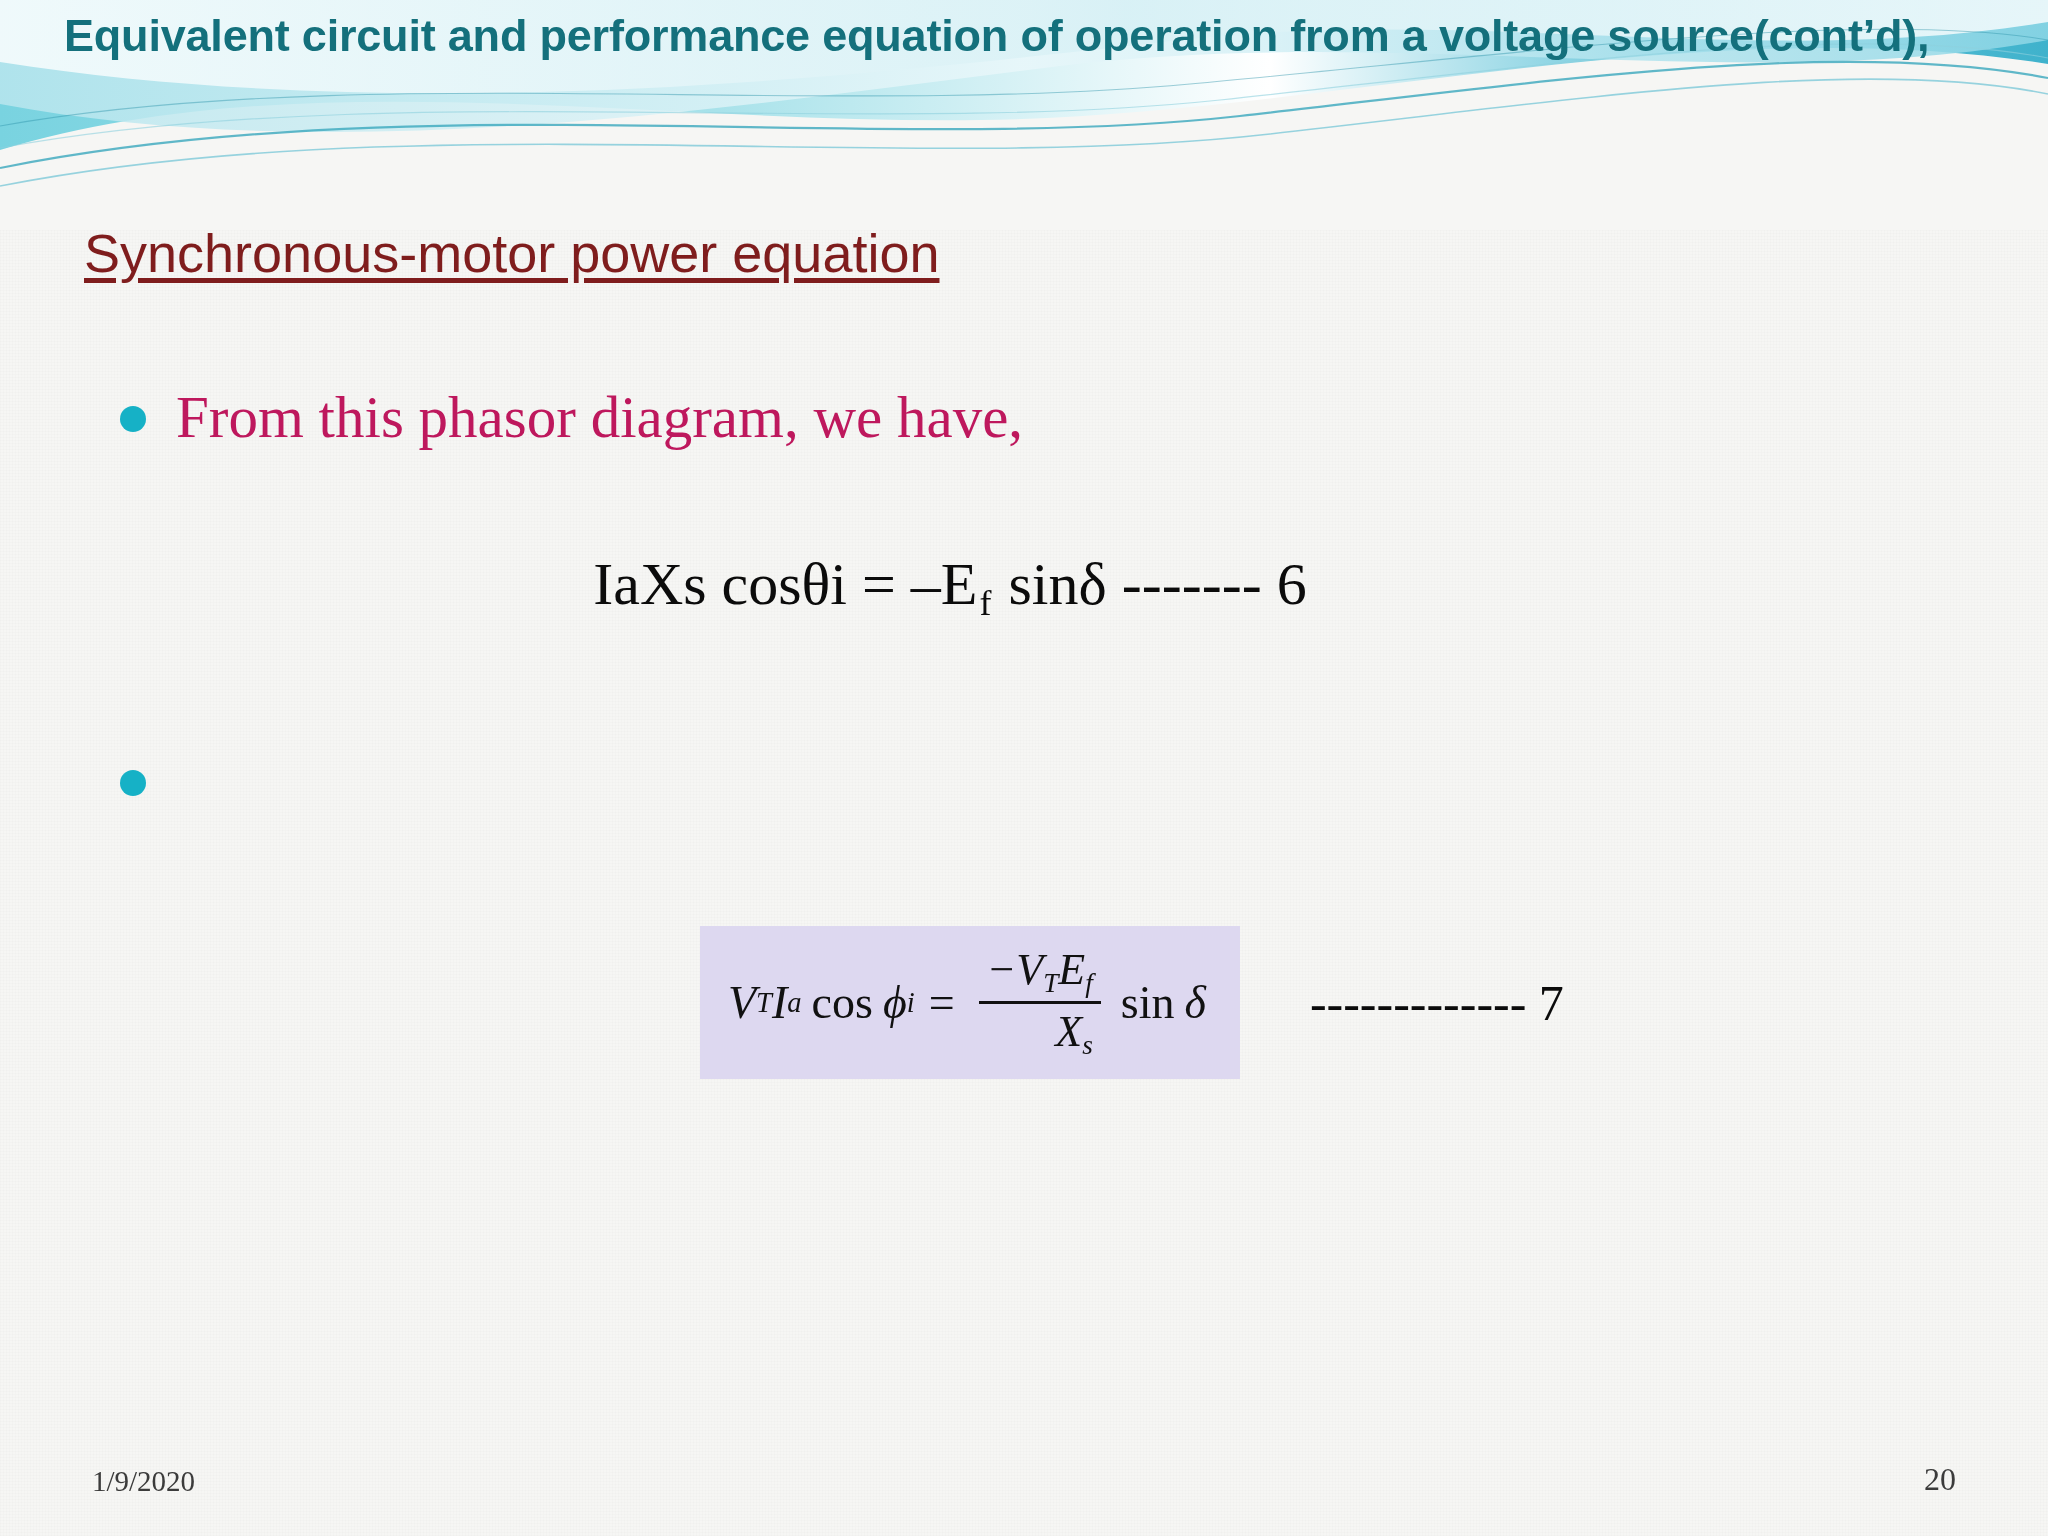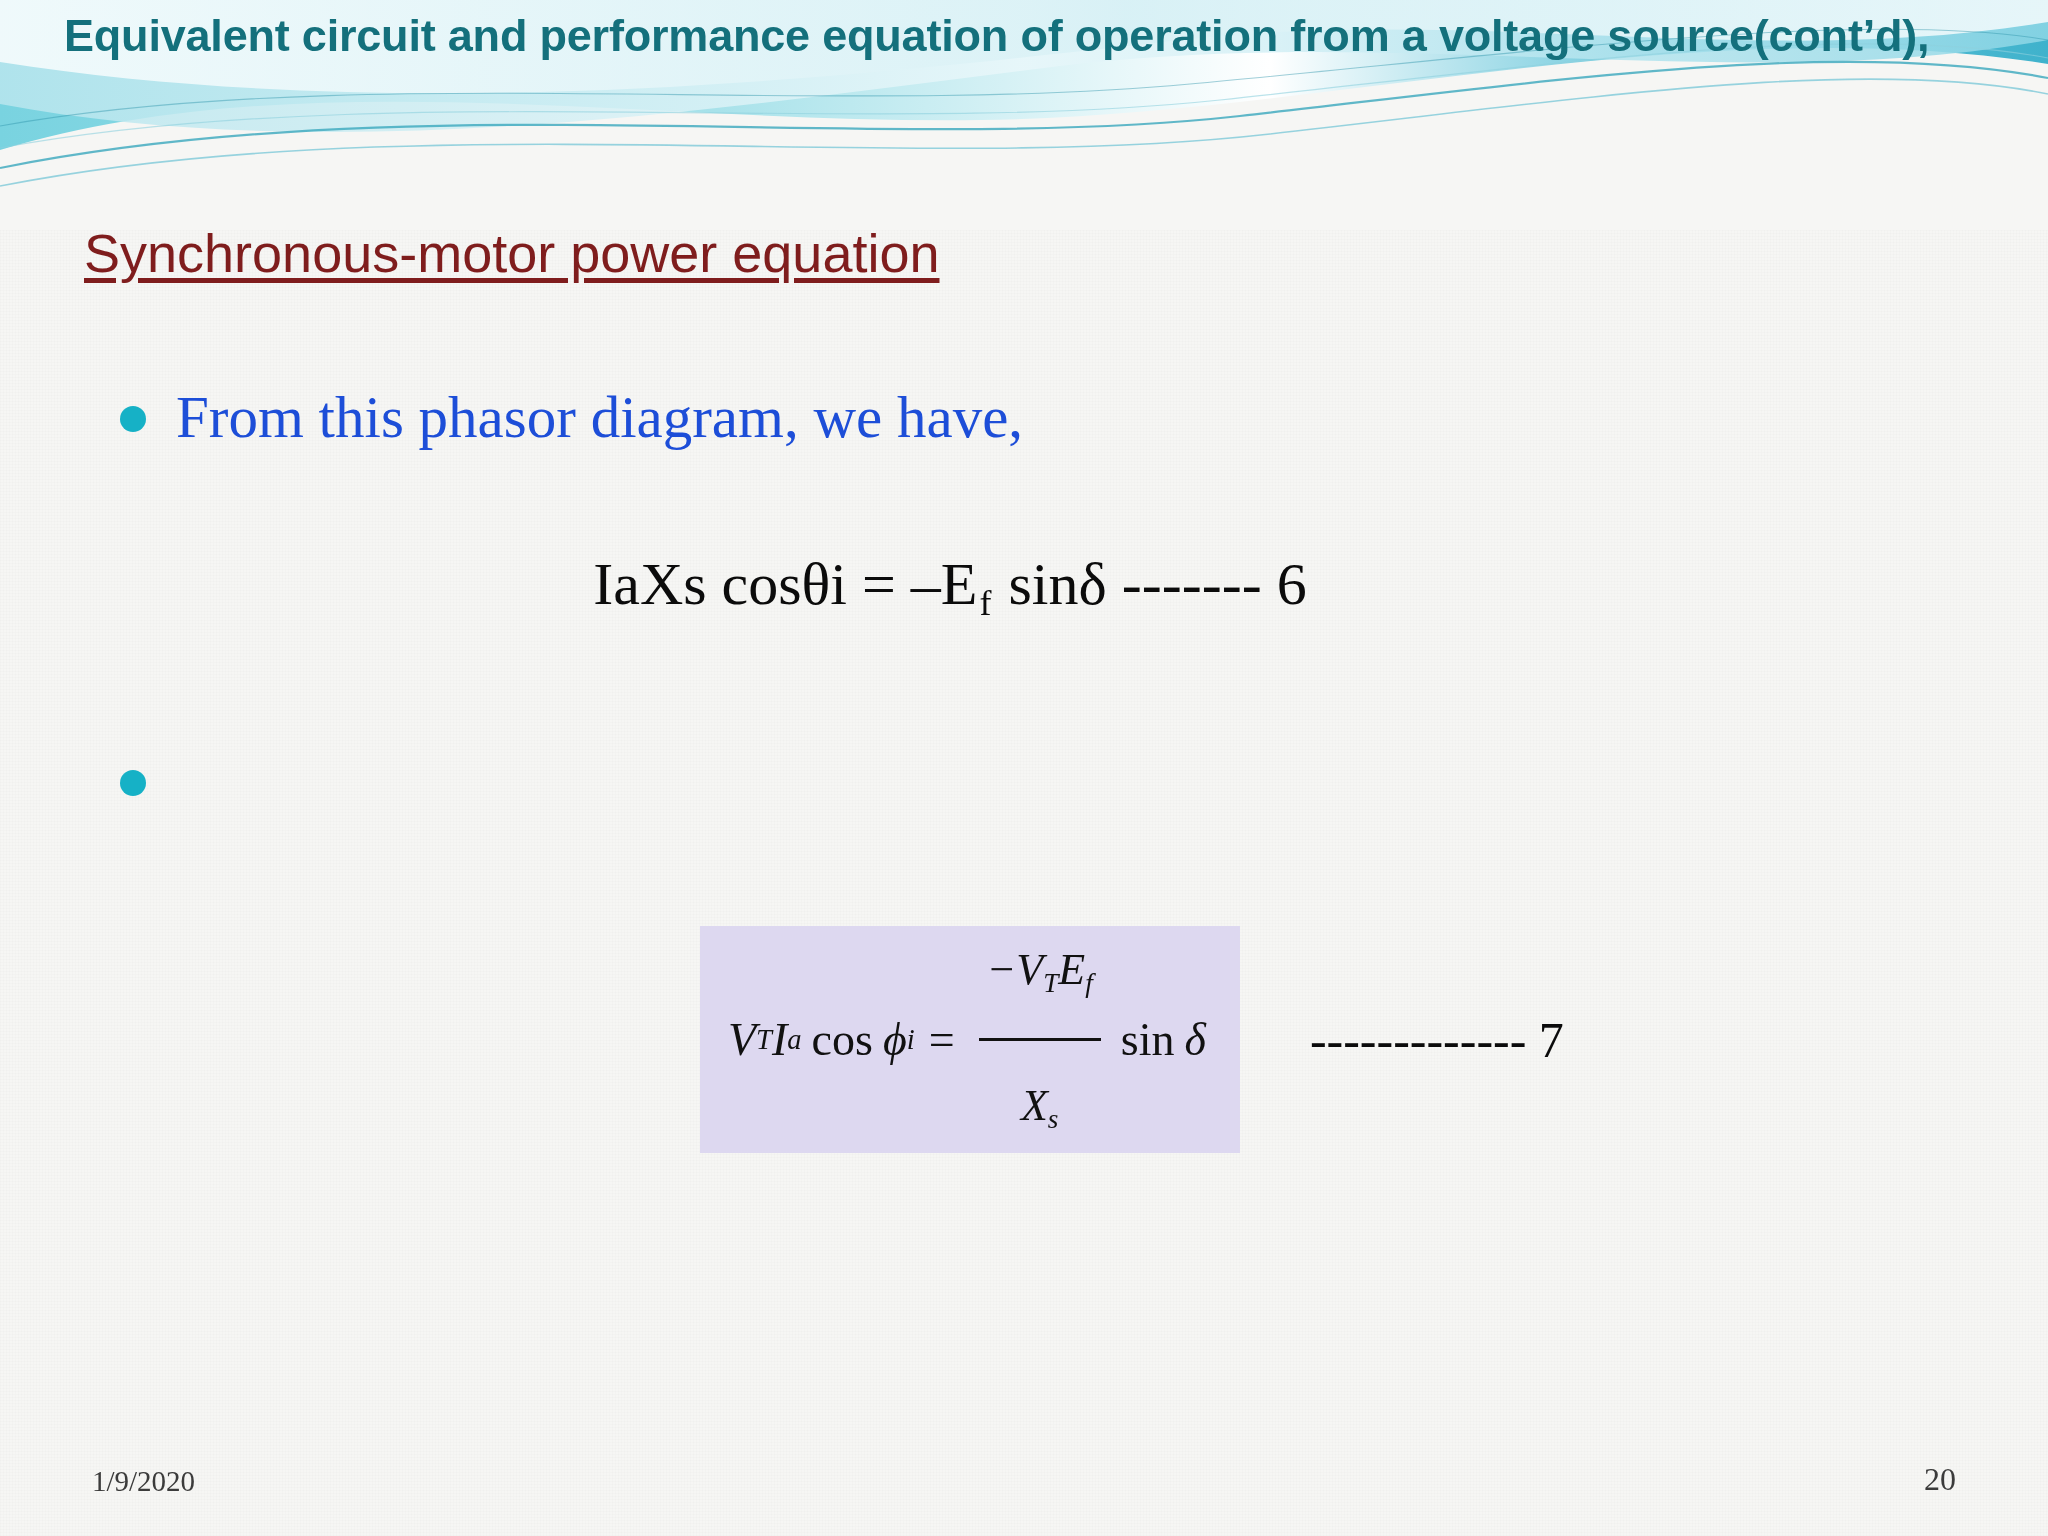--- a/index.html
+++ b/index.html
@@ -78,21 +78,21 @@
     height: 26px;
     border-radius: 50%;
     background: #16b1c6;
     margin-top: 26px;
     margin-right: 30px;
     flex: none;
   }
   .bullet-text {
     font-size: 59px;
     line-height: 1.26;
-    color: #1d4ed8;
+    color: #be185d;
     font-family: "Liberation Serif", serif;
     max-width: 1720px;
   }
   sub.vt {
     font-size: 0.62em;
     vertical-align: -0.28em;
   }
 
   .eq6 {
     margin-top: 96px;
@@ -123,25 +123,24 @@
     align-items: center;
     font-family: "Liberation Serif", serif;
     font-style: italic;
     font-size: 46px;
     color: #111;
     white-space: nowrap;
   }
   .frac {
     display: inline-flex;
     flex-direction: column;
-    align-items: center;
+    align-items: flex-end;
     vertical-align: middle;
     margin: 0 10px;
     font-style: italic;
-    gap: 37px;
   }
   .frac .num { padding: 0 8px 2px; font-size: 44px; }
   .frac .bar { width: 100%; height: 3px; background: #111; }
   .frac .den { padding: 2px 8px 0; font-size: 44px; }
   .it-sub {
     font-size: 0.62em;
     vertical-align: -0.3em;
     font-style: italic;
   }
   .roman { font-style: normal; }

